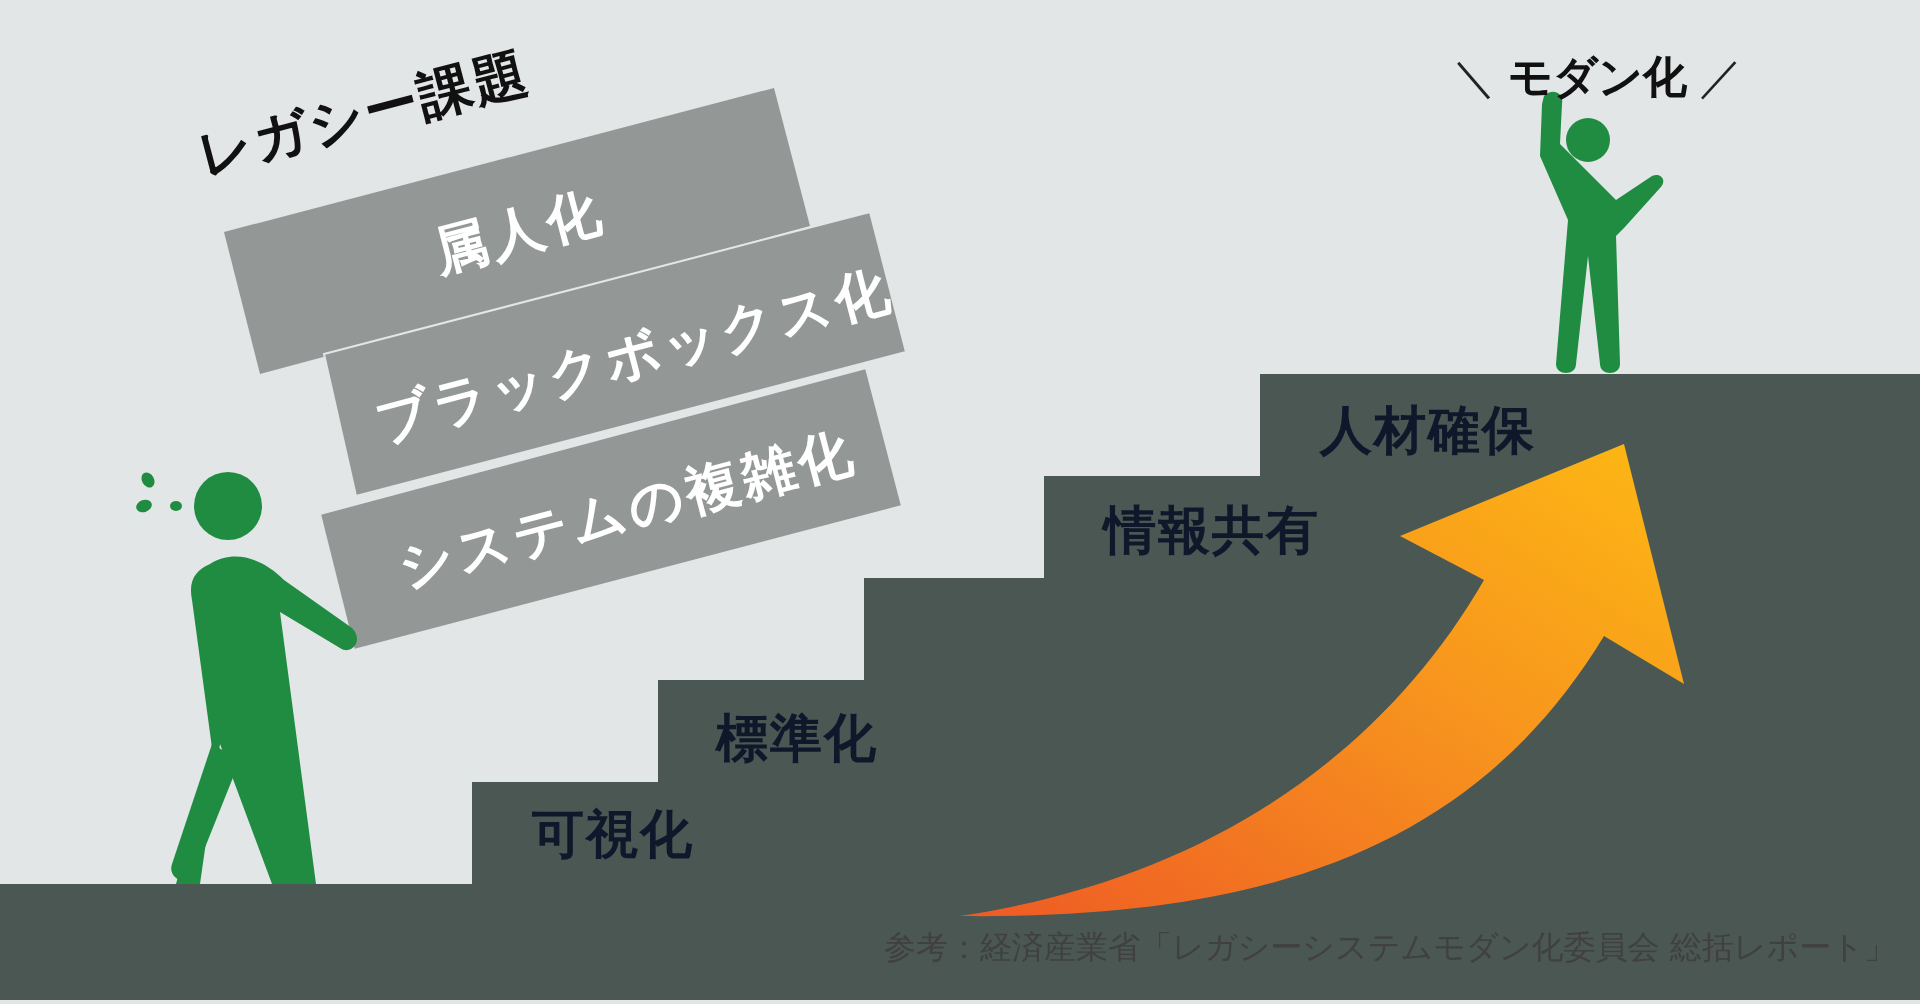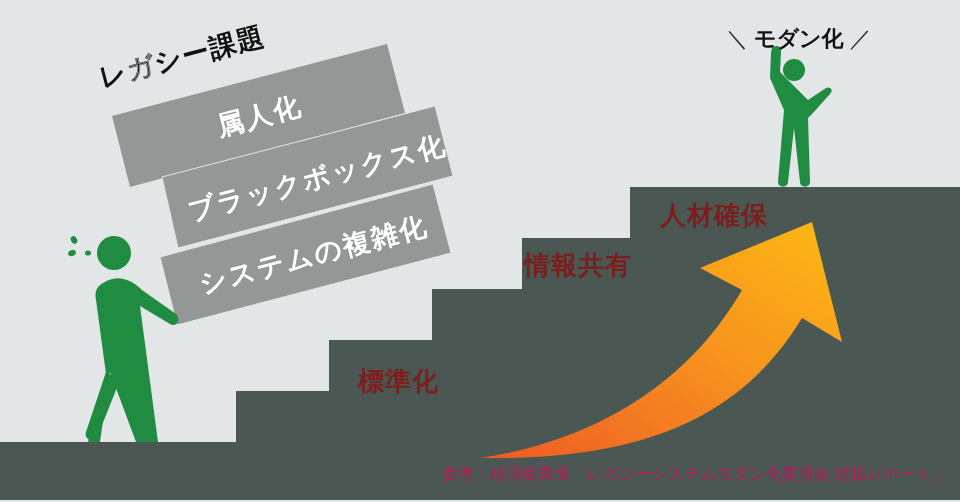--- a/index.html
+++ b/index.html
@@ -5,41 +5,41 @@
   html, body { margin: 0; padding: 0; }
   body {
     width: 960px; height: 502px; overflow: hidden;
     background: #e3e6e7;
     font-family: "DejaVu Sans", "Liberation Sans", sans-serif;
     position: relative;
   }
   .canvas { position: absolute; left: 0; top: 0; width: 960px; height: 502px; }
   svg.scene { position: absolute; left: 0; top: 0; }
   .label {
-    position: absolute; color: #7f1d1d; font-weight: bold;
+    position: absolute; color: #0f172a; font-weight: bold;
     white-space: nowrap; letter-spacing: 1px;
   }
   .step-label { font-size: 26px; }
   .box-label {
     position: absolute; color: #ffffff; font-weight: bold; font-size: 27px;
     white-space: nowrap; transform-origin: center center;
     transform: rotate(-14.7deg); letter-spacing: 2px;
   }
   .legacy-title {
     position: absolute; left: 104px; top: 60px; font-size: 27px; font-weight: bold;
     color: #111; transform: rotate(-14.7deg); transform-origin: left bottom;
     white-space: nowrap; letter-spacing: 1px;
   }
   .modern-title {
     position: absolute; left: 720px; top: 24px; font-size: 22px; font-weight: bold;
     color: #111; white-space: nowrap;
   }
   .modern-title .slash { font-weight: normal; color: #222; margin: 0 6px; }
   .source-note {
-    position: absolute; right: 12px; top: 464px; font-size: 16px; color: #be185d;
+    position: absolute; right: 12px; top: 464px; font-size: 16px; color: #404040;
     white-space: nowrap;
   }
 </style>
 </head>
 <body>
 
 <div class="canvas">
 
   <svg class="scene" width="960" height="502" viewBox="0 0 960 502">
     <defs>
@@ -84,18 +84,19 @@
   <div class="legacy-title">レガシー課題</div>
 
   <div class="box-label" style="left:216px; top:98px;">属人化</div>
   <div class="box-label" style="left:184px; top:160px;">ブラックボックス化</div>
   <div class="box-label" style="left:196px; top:237px;">システムの複雑化</div>
 
   <div class="modern-title">
     <span class="slash">＼</span><span>モダン化</span><span class="slash">／</span>
   </div>
 
-  <div class="label step-label" style="left:358px; top:364px;">標準化</div>
-  <div class="label step-label" style="left:524px; top:248px;">情報共有</div>
+  <div class="label step-label" style="left:266px; top:400px;">可視化</div>
+  <div class="label step-label" style="left:358px; top:352px;">標準化</div>
+  <div class="label step-label" style="left:552px; top:248px;">情報共有</div>
   <div class="label step-label" style="left:660px; top:198px;">人材確保</div>
 
   <div class="source-note">参考：経済産業省「レガシーシステムモダン化委員会 総括レポート」</div>
 </div>
 
 </body></html>

